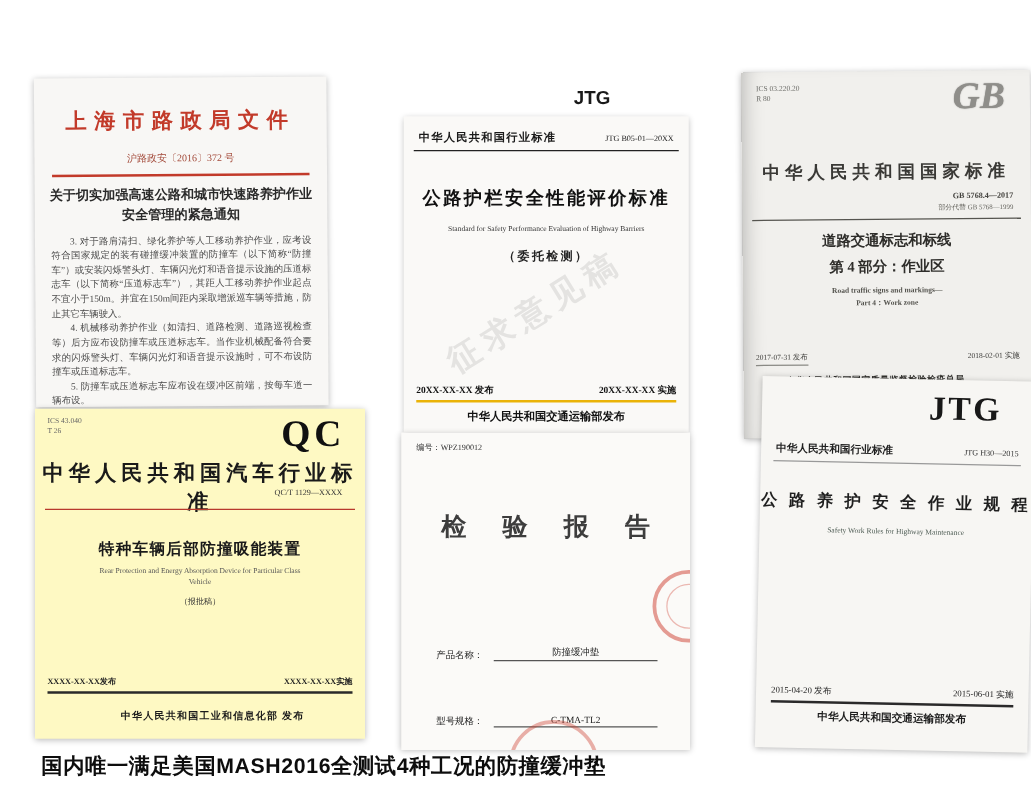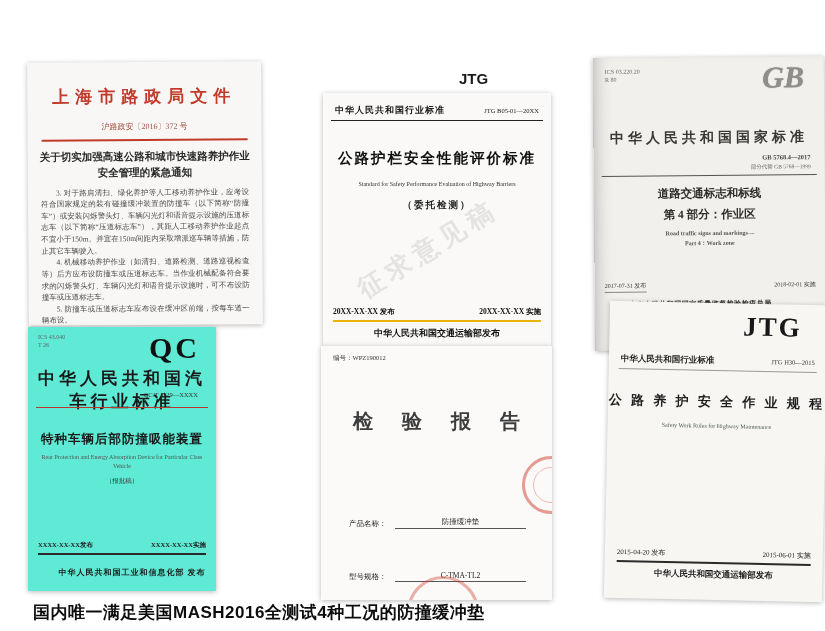--- a/index.html
+++ b/index.html
@@ -19,21 +19,21 @@
   
   .doc-shanghai { left:28px; top:62px; width:234px; height:263px; background:#f8f7f5; transform:rotate(-0.4deg); }
   .sh-header { margin-top:23px; text-align:center; font-weight:bold; font-size:17px; letter-spacing:6px; color:#c23a2a; }
   .sh-number { margin-top:13px; text-align:center; font-size:8px; color:#a34a3a; }
   .sh-redline { margin:7px 14px 0; border-top:2px solid #c23a2a; }
   .sh-title { margin-top:8px; text-align:center; font-size:10.5px; font-weight:bold; color:#2a2a2a; line-height:1.55; }
   .sh-body { margin:5px 13px 0; font-size:7.5px; color:#4a4a4a; line-height:1.55; text-align:justify; }
   .sh-body p { text-indent:2em; }
 
   
-  .doc-qc { left:28px; top:327px; width:188px; height:264px; background:#5eead4; }
+  .doc-qc { left:28px; top:327px; width:264px; height:264px; background:#fef9c3; }
   .qc-ics { position:absolute; top:6px; left:10px; font-size:6px; color:#666; line-height:1.4; }
   .qc-logo { position:absolute; top:4px; right:16px; font-weight:bold; font-size:30px; letter-spacing:3px; color:#111; }
   .qc-org { position:absolute; top:40px; left:0; right:0; text-align:center; font-weight:bold; font-size:17px; letter-spacing:4px; color:#1a1a1a; }
   .qc-number { position:absolute; top:64px; right:18px; font-size:6.5px; color:#333; }
   .qc-redline { position:absolute; top:80px; left:8px; right:8px; border-top:1.5px solid #b8392c; }
   .qc-title { position:absolute; top:104px; left:0; right:0; text-align:center; font-weight:bold; font-size:12.5px; letter-spacing:1px; color:#1a1a1a; }
   .qc-en { position:absolute; top:126px; left:6px; right:6px; text-align:center; font-size:6px; color:#555; line-height:1.5; }
   .qc-draft { position:absolute; top:150px; left:0; right:0; text-align:center; font-size:6.5px; color:#333; }
   .qc-dates { position:absolute; top:214px; left:10px; right:10px; display:flex; justify-content:space-between; font-size:6.5px; font-weight:bold; color:#222; border-bottom:2px solid #2a2a2a; padding-bottom:3px; }
   .qc-publisher { position:absolute; top:240px; left:0; right:0; text-align:center; font-size:8px; font-weight:bold; letter-spacing:1px; color:#1a1a1a;margin-left:20px; }

